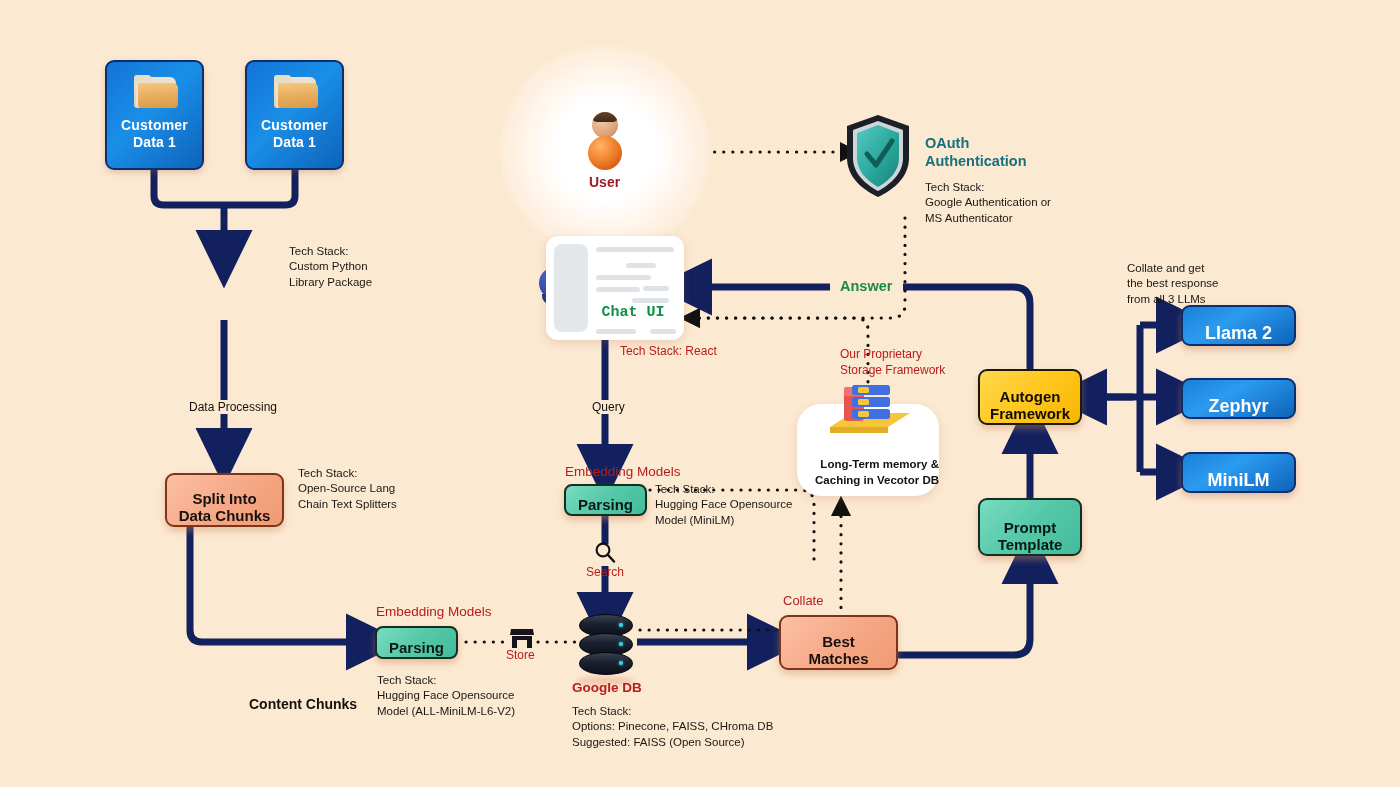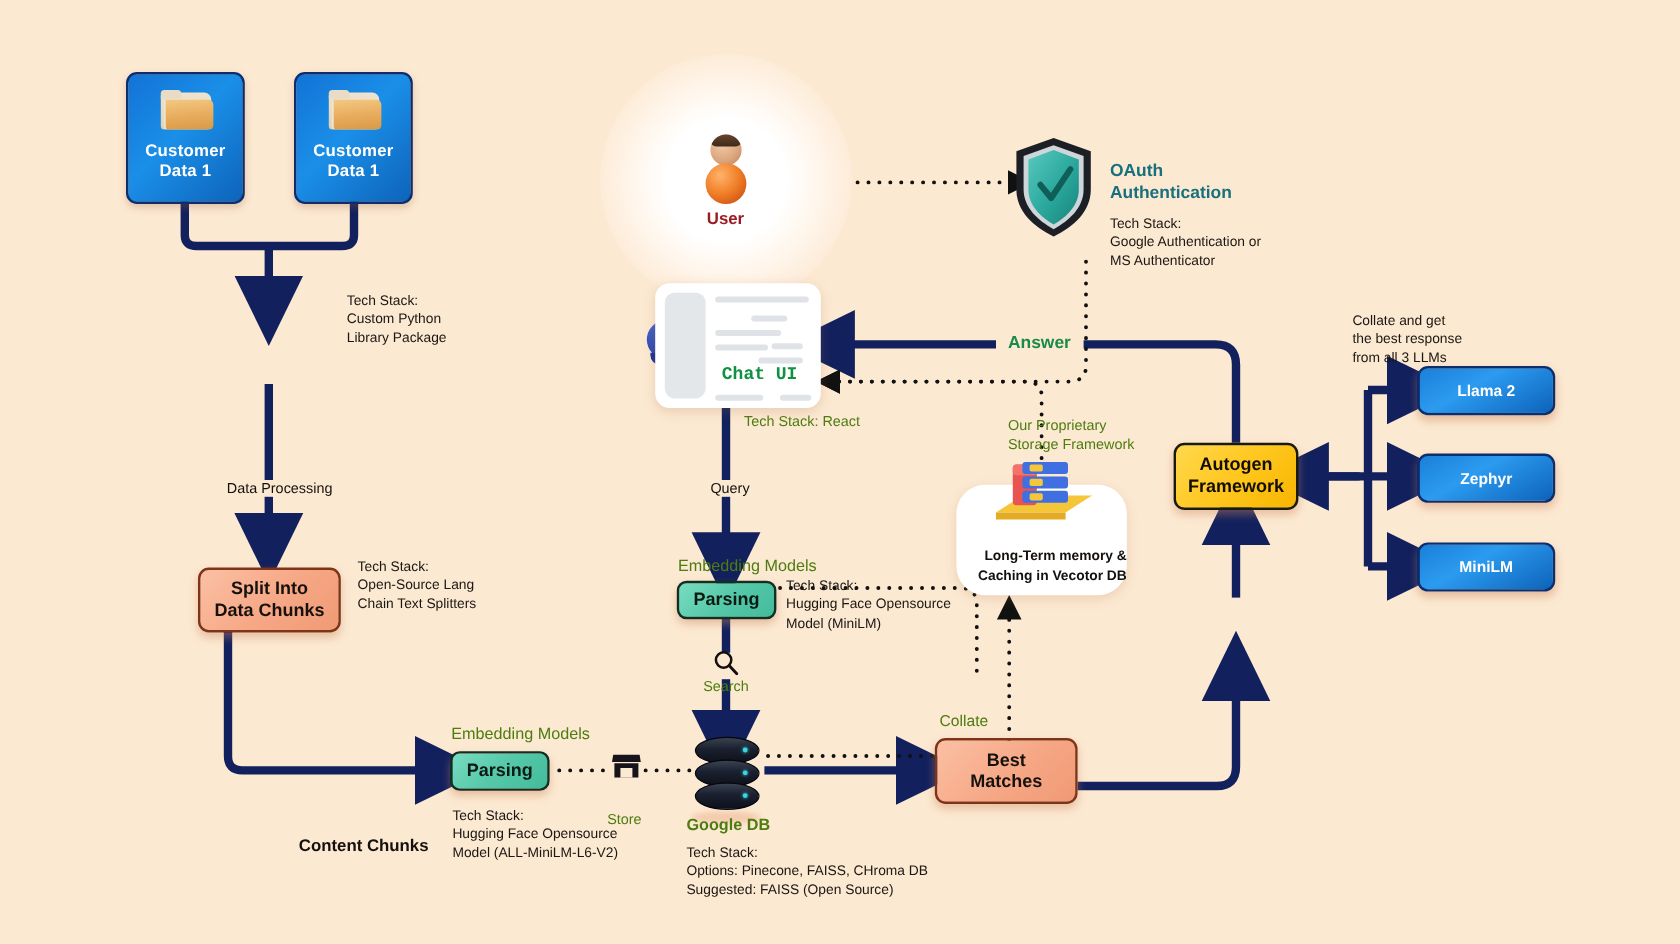--- a/index.html
+++ b/index.html
@@ -21,21 +21,21 @@
   .abs { position: absolute; }
 
   
   #wires { position: absolute; left: 0; top: 0; width: 1400px; height: 787px; }
 
   
   .node {
     position: absolute;
     box-sizing: border-box;
     display: flex;
-    align-items: center;
+    align-items: flex-end;
     justify-content: center;
     text-align: center;
     border-radius: 9px;
     font-weight: bold;
     line-height: 1.18;
     z-index: 5;
   }
   .node .lbl { display: block; width: 100%; }
 
   .node-blue {
@@ -65,25 +65,25 @@
     border: 2px solid #1a1a08;
     color: #120e02;
     box-shadow: 0 4px 7px rgba(205,135,95,.42);
     font-size: 15px;
   }
   .node-llm {
     background: linear-gradient(150deg,#1b7fd8 0%,#2b9bf0 40%,#0d63b9 100%);
     border: 2px solid #0b2f6e;
     color: #ffffff;
     box-shadow: 0 4px 7px rgba(205,135,95,.45);
-    font-size: 13px;
-  }
-
-  
-  .txt { position: absolute; color: #4d7c0f; z-index: 6; }
+    font-size: 18px;
+  }
+
+  
+  .txt { position: absolute; color: #b91c1c; z-index: 6; }
   .tech {
     font-size: 11.5px;
     line-height: 1.34;
     color: #1b1713;
     white-space: pre-line;
   }
   .cap-bold { font-weight: bold; font-size: 13.5px; }
   .cap { font-size: 12px; }
   .cap-mid { font-size: 13px; }
   .title-h { font-size: 13.5px; }
@@ -326,21 +326,21 @@
 Hugging Face Opensource
 Model (ALL-MiniLM-L6-V2)</div>
 
   <div class="shopicon" style="left:509px; top:626px;">
     <svg width="26" height="24" viewBox="0 0 26 24">
       <path d="M2,3 H24 L25,9 H1 Z" fill="#16141a"></path>
       <path d="M3,10 H23 V22 H3 Z" fill="#16141a"></path>
       <rect x="8" y="14" width="10" height="8" fill="#fce9d2"></rect>
     </svg>
   </div>
-  <div class="txt cap" style="left:506px; top:648px;margin-top:28px;">Store</div>
+  <div class="txt cap" style="left:506px; top:648px;">Store</div>
 
   <div class="userglow" style="left:500px; top:45px; width:210px; height:210px;"></div>
   <div class="user-head" style="left:592px; top:112px;"></div>
   <div class="user-body" style="left:588px; top:136px;"></div>
   <div class="user-name" style="left:589px; top:174px;">User</div>
 
   <div class="chatcard" style="left:546px; top:236px; width:138px; height:104px;">
     <div class="chat-side"></div>
     <div class="chat-line" style="left:50px; top:11px; width:78px;"></div>
     <div class="chat-line" style="left:80px; top:27px; width:30px;"></div>
@@ -439,20 +439,26 @@
 Suggested: FAISS (Open Source)</div>
 
   <div class="txt cap-mid" style="left:783px; top:593px;">Collate</div>
   <div class="node node-salmon" style="left:779px; top:615px; width:119px; height:55px;">
     <span class="lbl">
       <span>Best</span><br>
       <span>Matches</span>
     </span>
   </div>
 
+  <div class="node node-teal" style="left:978px; top:498px; width:104px; height:58px;">
+    <span class="lbl">
+      <span>Prompt</span><br>
+      <span>Template</span>
+    </span>
+  </div>
 
   <div class="node node-yellow" style="left:978px; top:369px; width:104px; height:56px;">
     <span class="lbl">
       <span>Autogen</span><br>
       <span>Framework</span>
     </span>
   </div>
 
   <div class="edge-label answer" style="left:837px; top:278px;">Answer</div>
 

